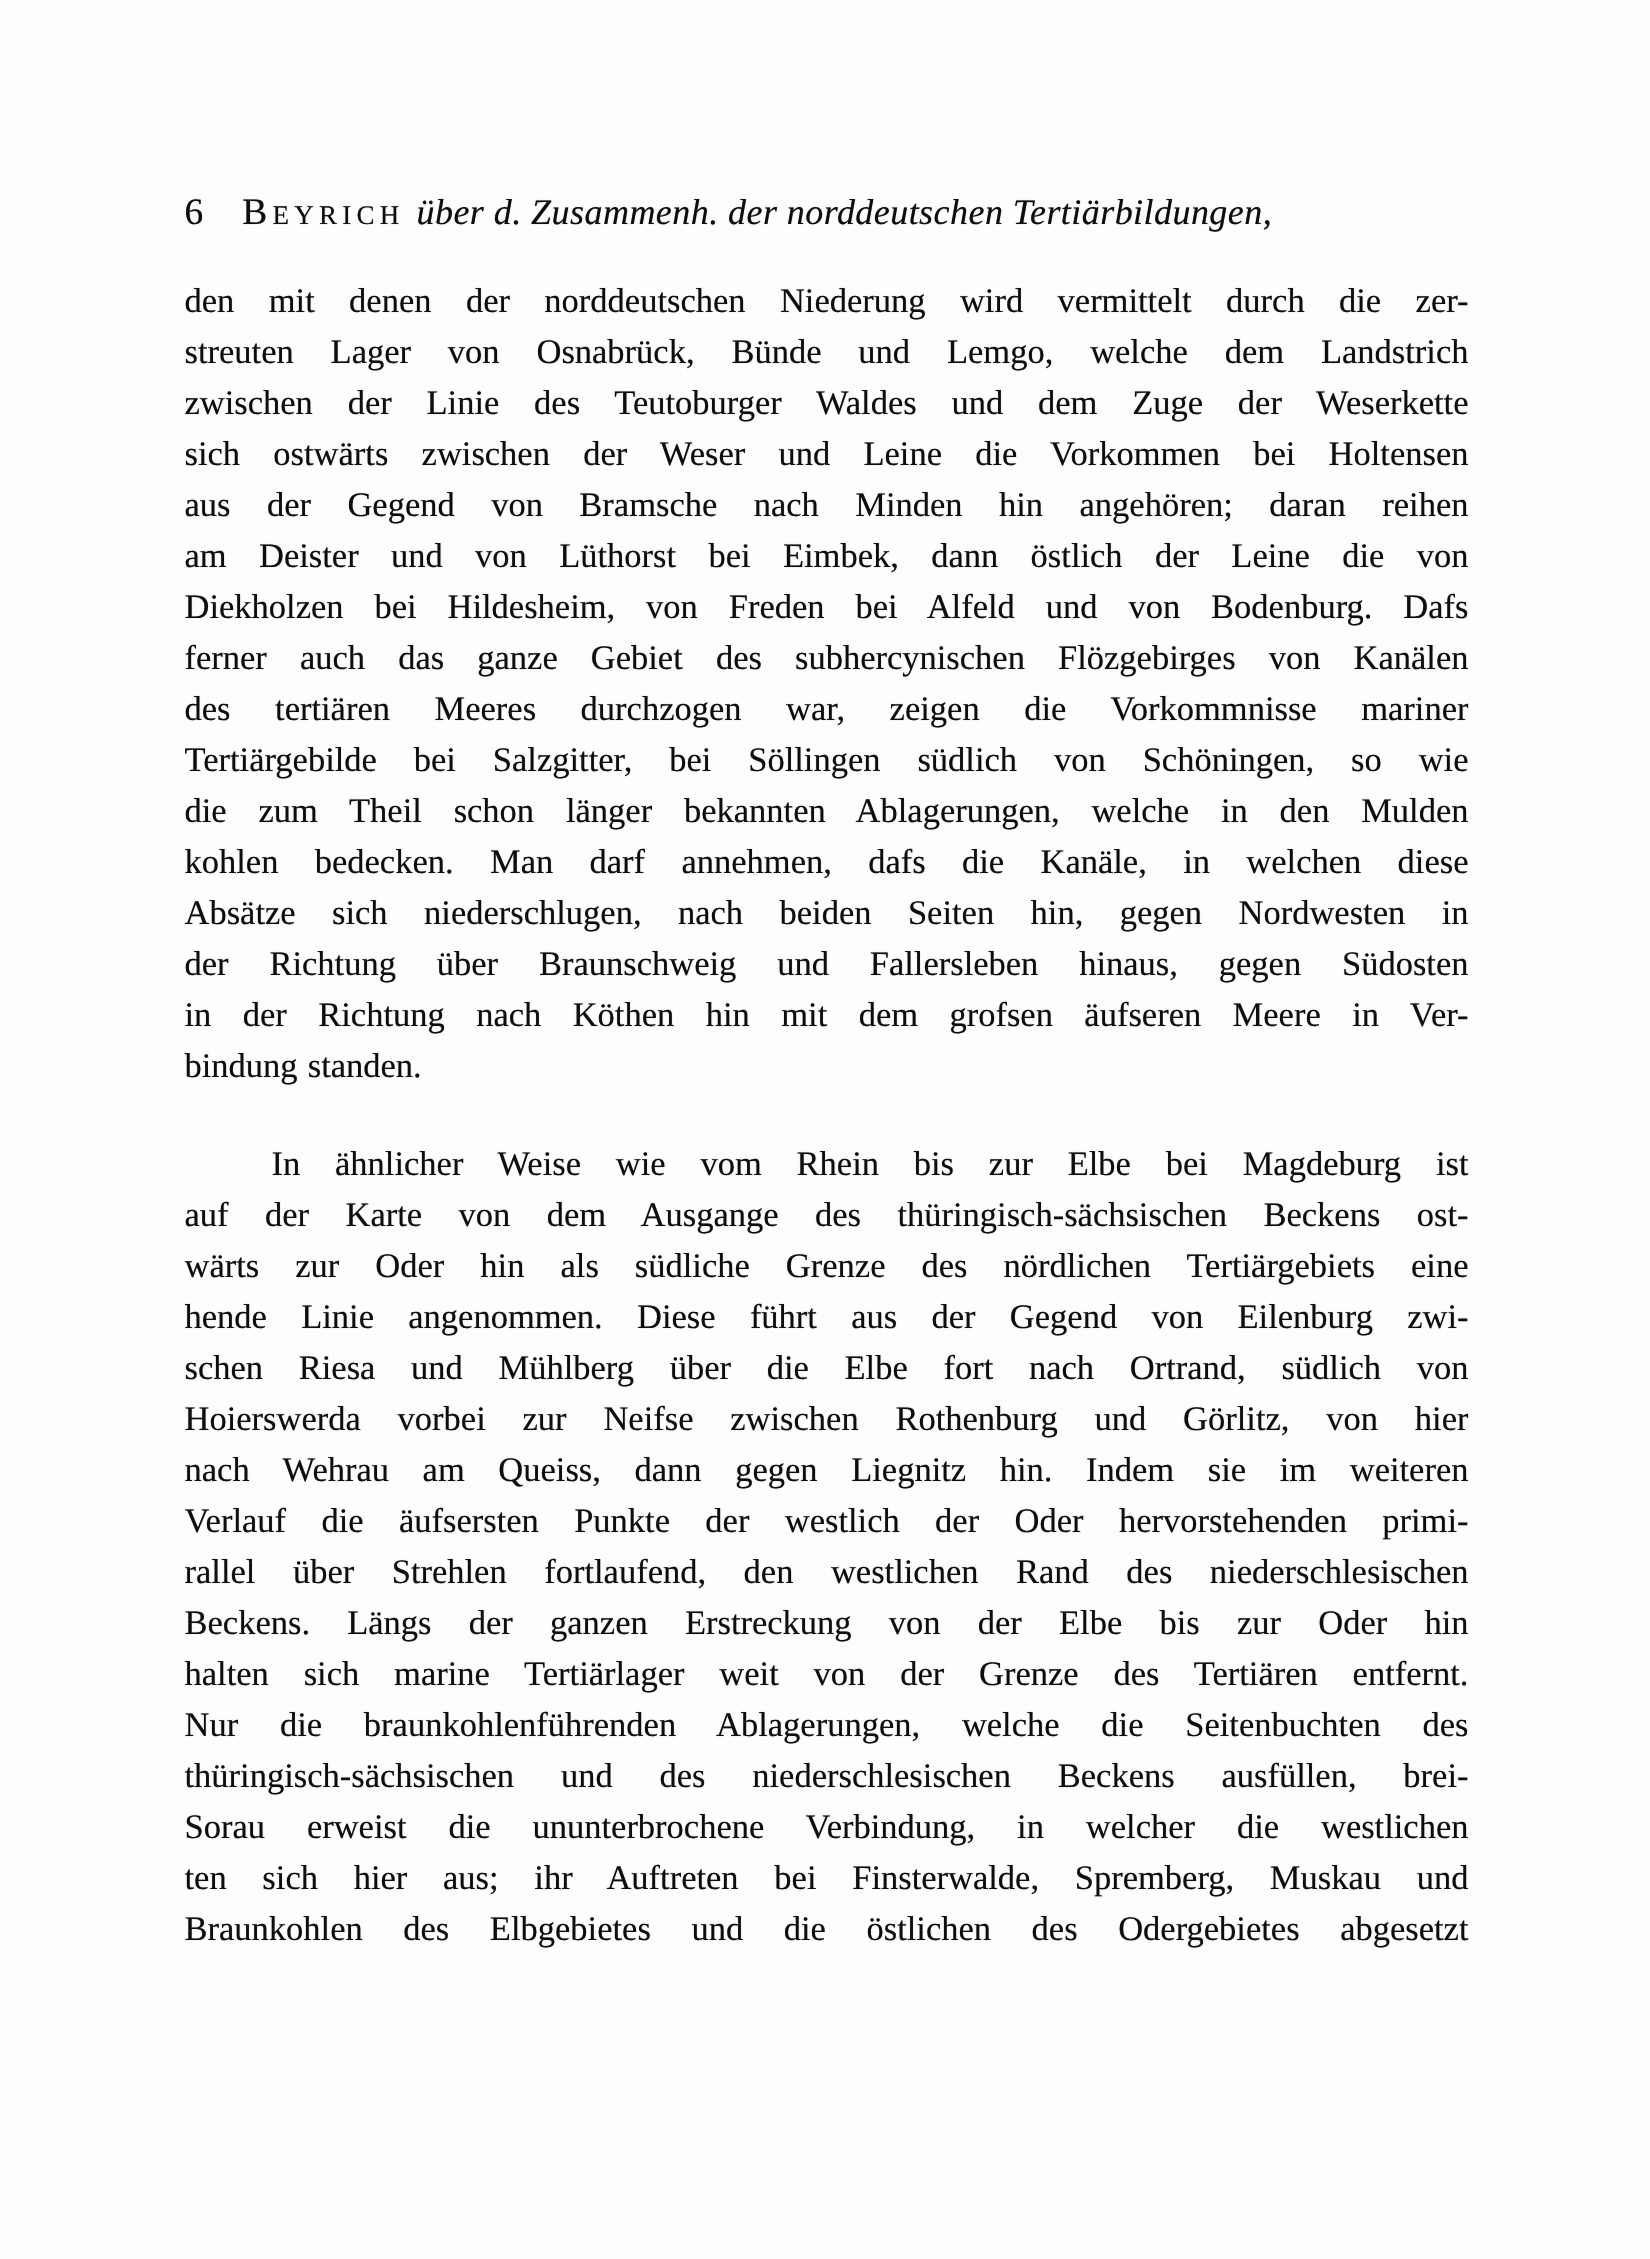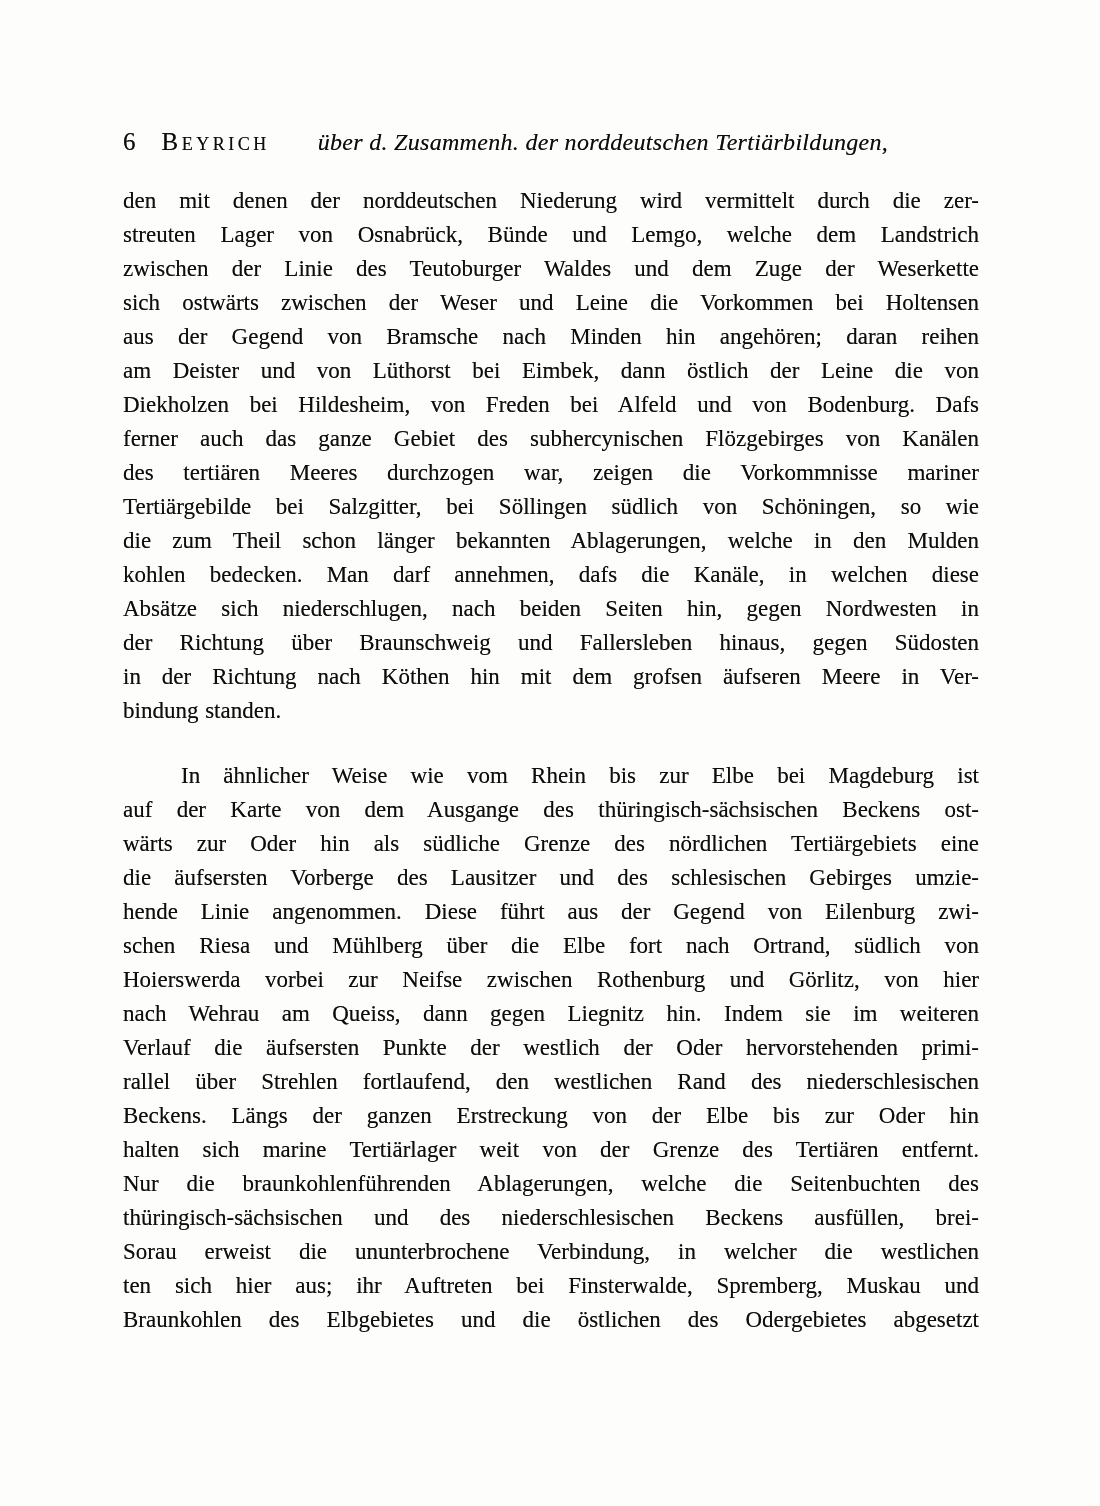--- a/index.html
+++ b/index.html
@@ -38,21 +38,20 @@
   }
   .head-author {
     font-variant: small-caps;
     letter-spacing: 3.5px;
     font-size: 25px;
     margin-right: 8px;
   }
   .head-title {
     font-style: italic;
     letter-spacing: 0.3px;
-    margin-left: 40px;
   }
   
   .body-text {
     margin-top: 16px;
     font-size: 23px;
     text-shadow: 0 0 0.6px rgba(0,0,0,0.5);
   }
   .line {
     height: 34px;
     line-height: 34px;
@@ -99,21 +98,20 @@
           <div class="line">kohlen bedecken.  Man darf annehmen, dafs die Kanäle, in welchen diese</div>
           <div class="line">Absätze sich niederschlugen, nach beiden Seiten hin, gegen Nordwesten in</div>
           <div class="line">der Richtung über Braunschweig und Fallersleben hinaus, gegen Südosten</div>
           <div class="line">in der Richtung nach Köthen hin mit dem grofsen äufseren Meere in Ver-</div>
           <div class="line para-end">bindung standen.</div>
         </div>
         <div class="paragraph">
           <div class="line indented">In ähnlicher Weise wie vom Rhein bis zur Elbe bei Magdeburg ist</div>
           <div class="line">auf der Karte von dem Ausgange des thüringisch-sächsischen Beckens ost-</div>
           <div class="line">wärts zur Oder hin als südliche Grenze des nördlichen Tertiärgebiets eine</div>
-          <div class="line">die äufsersten Vorberge des Lausitzer und des schlesischen Gebirges umzie-</div>
           <div class="line">hende Linie angenommen.  Diese führt aus der Gegend von Eilenburg zwi-</div>
           <div class="line">schen Riesa und Mühlberg über die Elbe fort nach Ortrand, südlich von</div>
           <div class="line">Hoierswerda vorbei zur Neifse zwischen Rothenburg und Görlitz, von hier</div>
           <div class="line">nach Wehrau am Queiss, dann gegen Liegnitz hin.  Indem sie im weiteren</div>
           <div class="line">Verlauf die äufsersten Punkte der westlich der Oder hervorstehenden primi-</div>
           <div class="line">rallel über Strehlen fortlaufend, den westlichen Rand des niederschlesischen</div>
           <div class="line">Beckens.  Längs der ganzen Erstreckung von der Elbe bis zur Oder hin</div>
           <div class="line">halten sich marine Tertiärlager weit von der Grenze des Tertiären entfernt.</div>
           <div class="line">Nur die braunkohlenführenden Ablagerungen, welche die Seitenbuchten des</div>
           <div class="line">thüringisch-sächsischen und des niederschlesischen Beckens ausfüllen, brei-</div>

